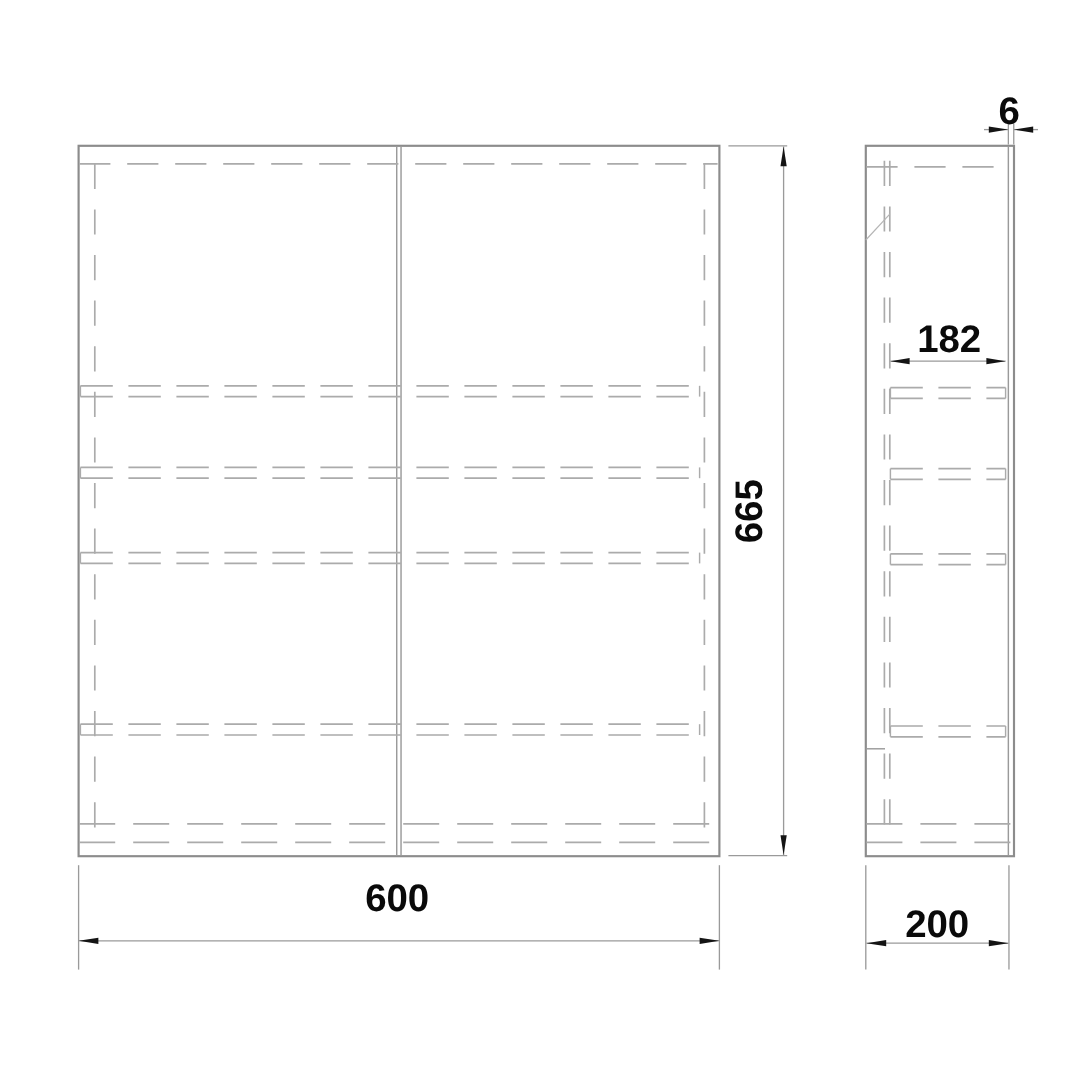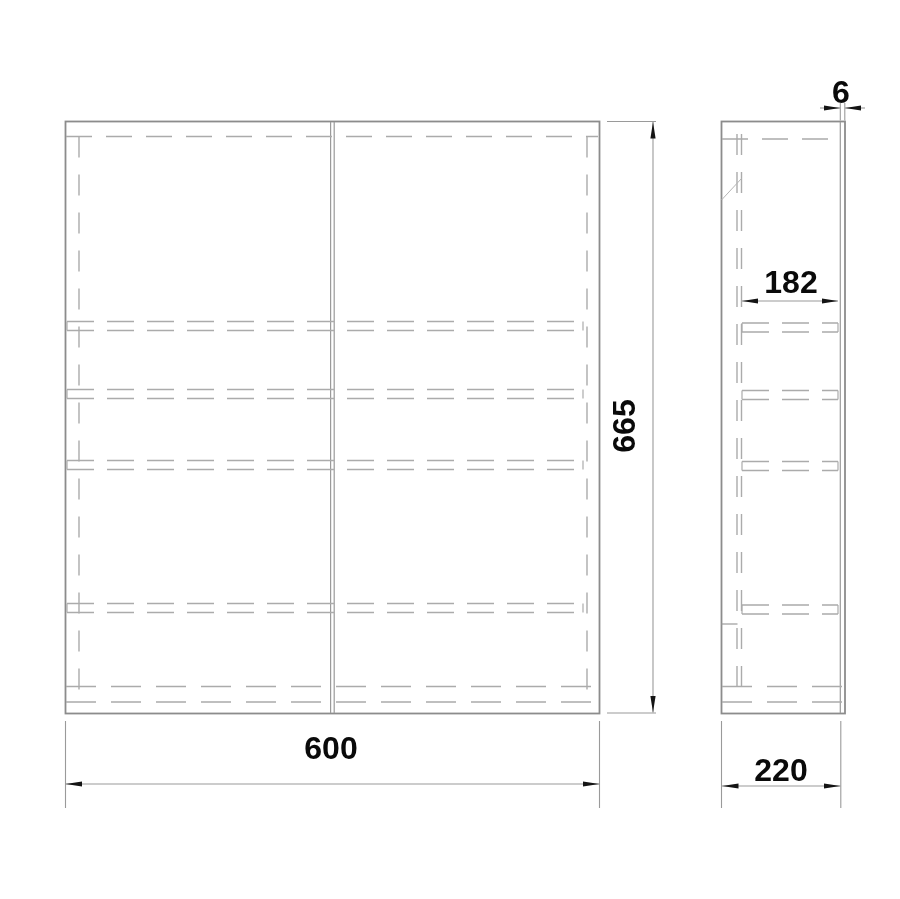--- a/index.html
+++ b/index.html
@@ -160,19 +160,19 @@
         <polygon points="840,108 824,105.4 824,110.6" fill="#141414"></polygon>
         <polygon points="845,108 861,105.4 861,110.6" fill="#141414"></polygon>
       </g>
     </g>
   </svg>
 
   <div class="dim-label" style="left:281px;top:732px;width:100px;">600</div>
 
   <div class="dim-label vertical" style="left:574px;top:410px;width:100px;">665</div>
 
-  <div class="dim-label" style="left:731px;top:754px;width:100px;">220</div>
+  <div class="dim-label" style="left:731px;top:754px;width:100px;">200</div>
 
   <div class="dim-label" style="left:741px;top:266px;width:100px;">182</div>
 
   <div class="dim-label" style="left:816px;top:76px;width:50px;">6</div>
 
 </div>
 
 </body></html>

